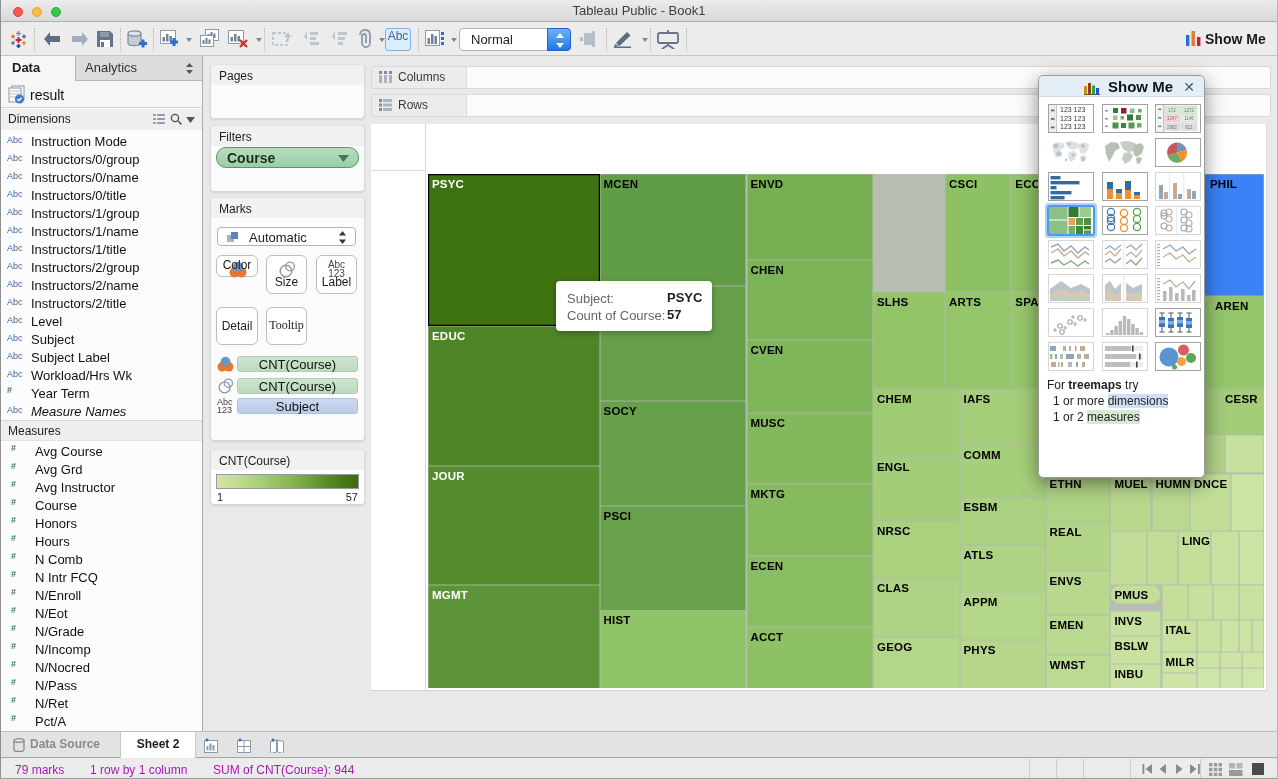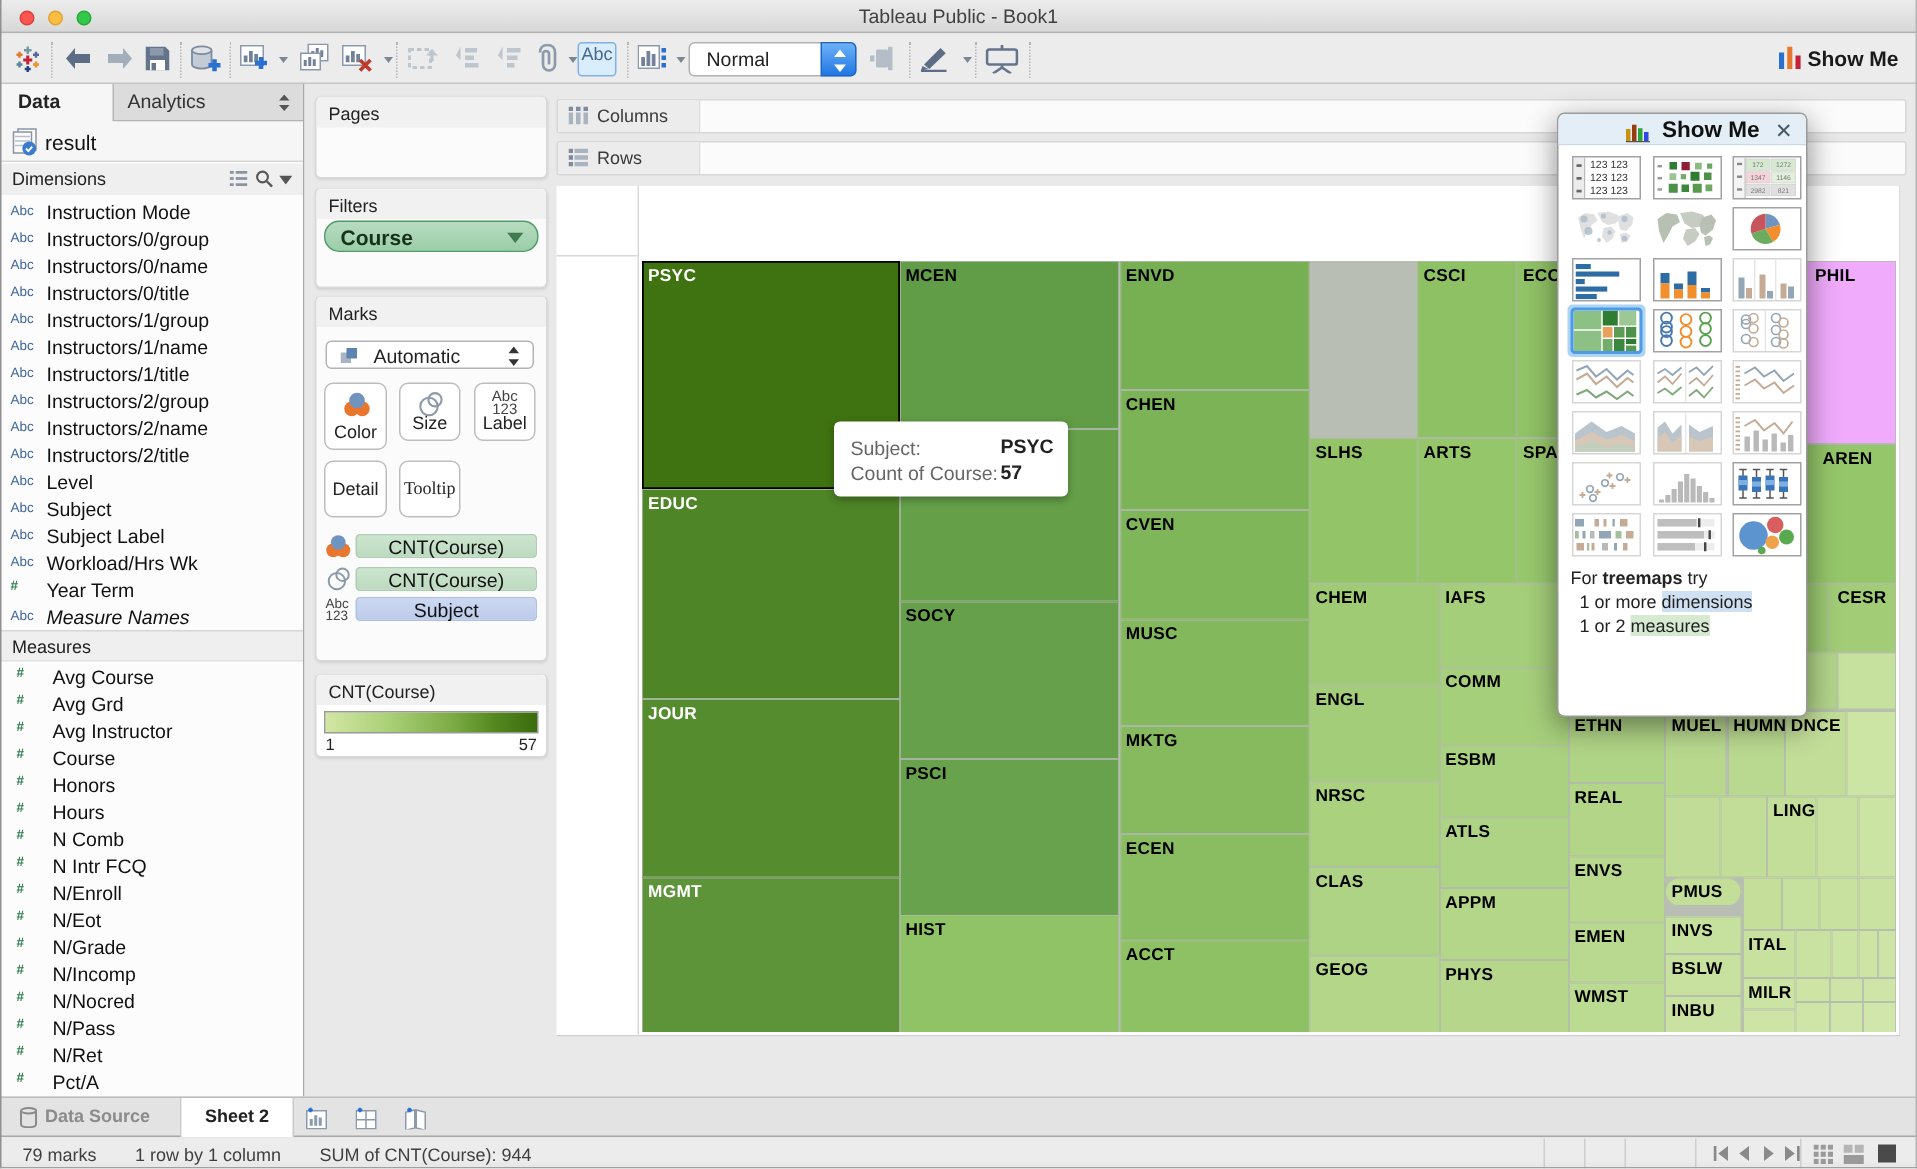--- a/index.html
+++ b/index.html
@@ -65,21 +65,21 @@
 #showme .t { position:absolute; left:69px; top:2px; font-weight:bold; font-size:15px; color:#111; }
 #showme .x { position:absolute; right:9px; top:3px; color:#4a5a66; font-size:14px; }
 .thumb { position:absolute; width:44px; height:27px; }
 
 
 #tabbar { position:absolute; left:0; top:731px; width:1278px; height:27px; background:#e3e3e3; border-top:1px solid #bdbdbd; border-bottom:1px solid #a8a8a8; }
 #tab-ds { position:absolute; left:0; top:0; width:121px; height:26px; color:#8b8b8b; font-size:12px; font-weight:bold; padding:5px 0 0 30px; border-right:1px solid #cacaca; }
 #tab-s2 { position:absolute; left:121px; top:0; width:75px; height:26px; background:#fff; font-size:12px; font-weight:bold; color:#222; text-align:center; padding-top:5px; border-right:1px solid #cacaca; }
 
 
-#statusbar { position:absolute; left:0; top:759px; width:1278px; height:16px; background:#ececec; font-size:12px; color:#404040; }
+#statusbar { position:absolute; left:0; top:759px; width:1278px; height:16px; background:#ececec; font-size:12px; color:#a21caf; }
 #statusbar span { position:absolute; top:4px; }
 .sbsep { position:absolute; top:0; height:20px; border-left:1px solid #cdcdcd; }
 </style>
 </head>
 <body>
 
 <div style="position:absolute;left:0;top:0;width:1px;height:779px;background:#909090;z-index:99;"></div>
 <div style="position:absolute;right:0;top:0;width:1px;height:779px;background:#b5b5b5;z-index:99;"></div>
 <div style="position:absolute;left:0;bottom:0;width:1278px;height:1px;background:#a0a0a0;z-index:99;"></div>
 <div id="titlebar">
@@ -434,21 +434,21 @@
       <svg style="position:absolute;left:9px;top:4px;" width="12" height="11" viewBox="0 0 12 11">
           <rect x="0" y="3" width="7" height="7" fill="#a8b4c2"></rect>
           <rect x="4" y="0" width="7" height="7" fill="#5d83b0"></rect>
         </svg>
       <span style="position:absolute;left:31px;top:2px;font-size:13px;color:#222;">Automatic</span>
       <svg style="position:absolute;right:8px;top:3px;" width="9" height="13" viewBox="0 0 9 13">
           <path d="M4.5 0L8 4.5H1z" fill="#333"></path>
           <path d="M4.5 13L8 8.5H1z" fill="#333"></path>
         </svg>
     </div>
-    <div class="mbtn" style="left:5px;top:57px;width:42px;height:45px;">
+    <div class="mbtn" style="left:5px;top:57px;width:42px;height:22px;">
       <svg style="position:absolute;left:12px;top:5px;" width="18" height="17" viewBox="0 0 18 17">
           <circle cx="5.5" cy="11.5" r="5" fill="#e8762d"></circle>
           <circle cx="12.5" cy="11.5" r="5" fill="#e8762d"></circle>
           <circle cx="9" cy="6" r="5.2" fill="#6f94c0"></circle>
         </svg>
       <span>Color</span>
     </div>
     <div class="mbtn" style="left:55px;top:57px;width:41px;height:39px;">
       <svg style="position:absolute;left:12px;top:5px;" width="17" height="17" viewBox="0 0 17 17">
           <circle cx="7" cy="10" r="5.8" fill="none" stroke="#8d9aa9" stroke-width="1.4"></circle>
@@ -633,21 +633,21 @@
           <span>MUEL</span>
         </div>
     <div class="cell" style="left:723.5px;top:299.5px;width:38.4px;height:57.0px;background:#bad990;">
           <span>HUMN</span>
         </div>
     <div class="cell" style="left:761.9px;top:299.5px;width:41.1px;height:57px;background:#c2dd98;">
           <span>DNCE</span>
         </div>
     <div class="cell" style="left:796.5px;top:261px;width:39.5px;height:38px;background:#c6e09e;"></div>
     <div class="cell" style="left:803px;top:299.5px;width:33px;height:57px;background:#cce4a4;"></div>
-    <div class="cell" style="left:768px;top:0px;width:68px;height:122px;background:#f0abfc;">
+    <div class="cell" style="left:768px;top:0px;width:68px;height:122px;background:#3b82f6;">
           <span style="left:14px;">PHIL</span>
         </div>
     <div class="cell" style="left:768px;top:122px;width:68px;height:93.4px;background:#95c66a;">
           <span style="left:19px;">AREN</span>
         </div>
     <div class="cell" style="left:768px;top:215px;width:23px;height:46px;background:#9dc972;"></div>
         <div class="cell" style="left:791px;top:215px;width:45px;height:46px;background:#a2cc76;">
           <span style="left:6px;">CESR</span>
         </div>
     <div class="cell" style="left:768px;top:261px;width:28.5px;height:38px;background:#b2d48a;"></div>

